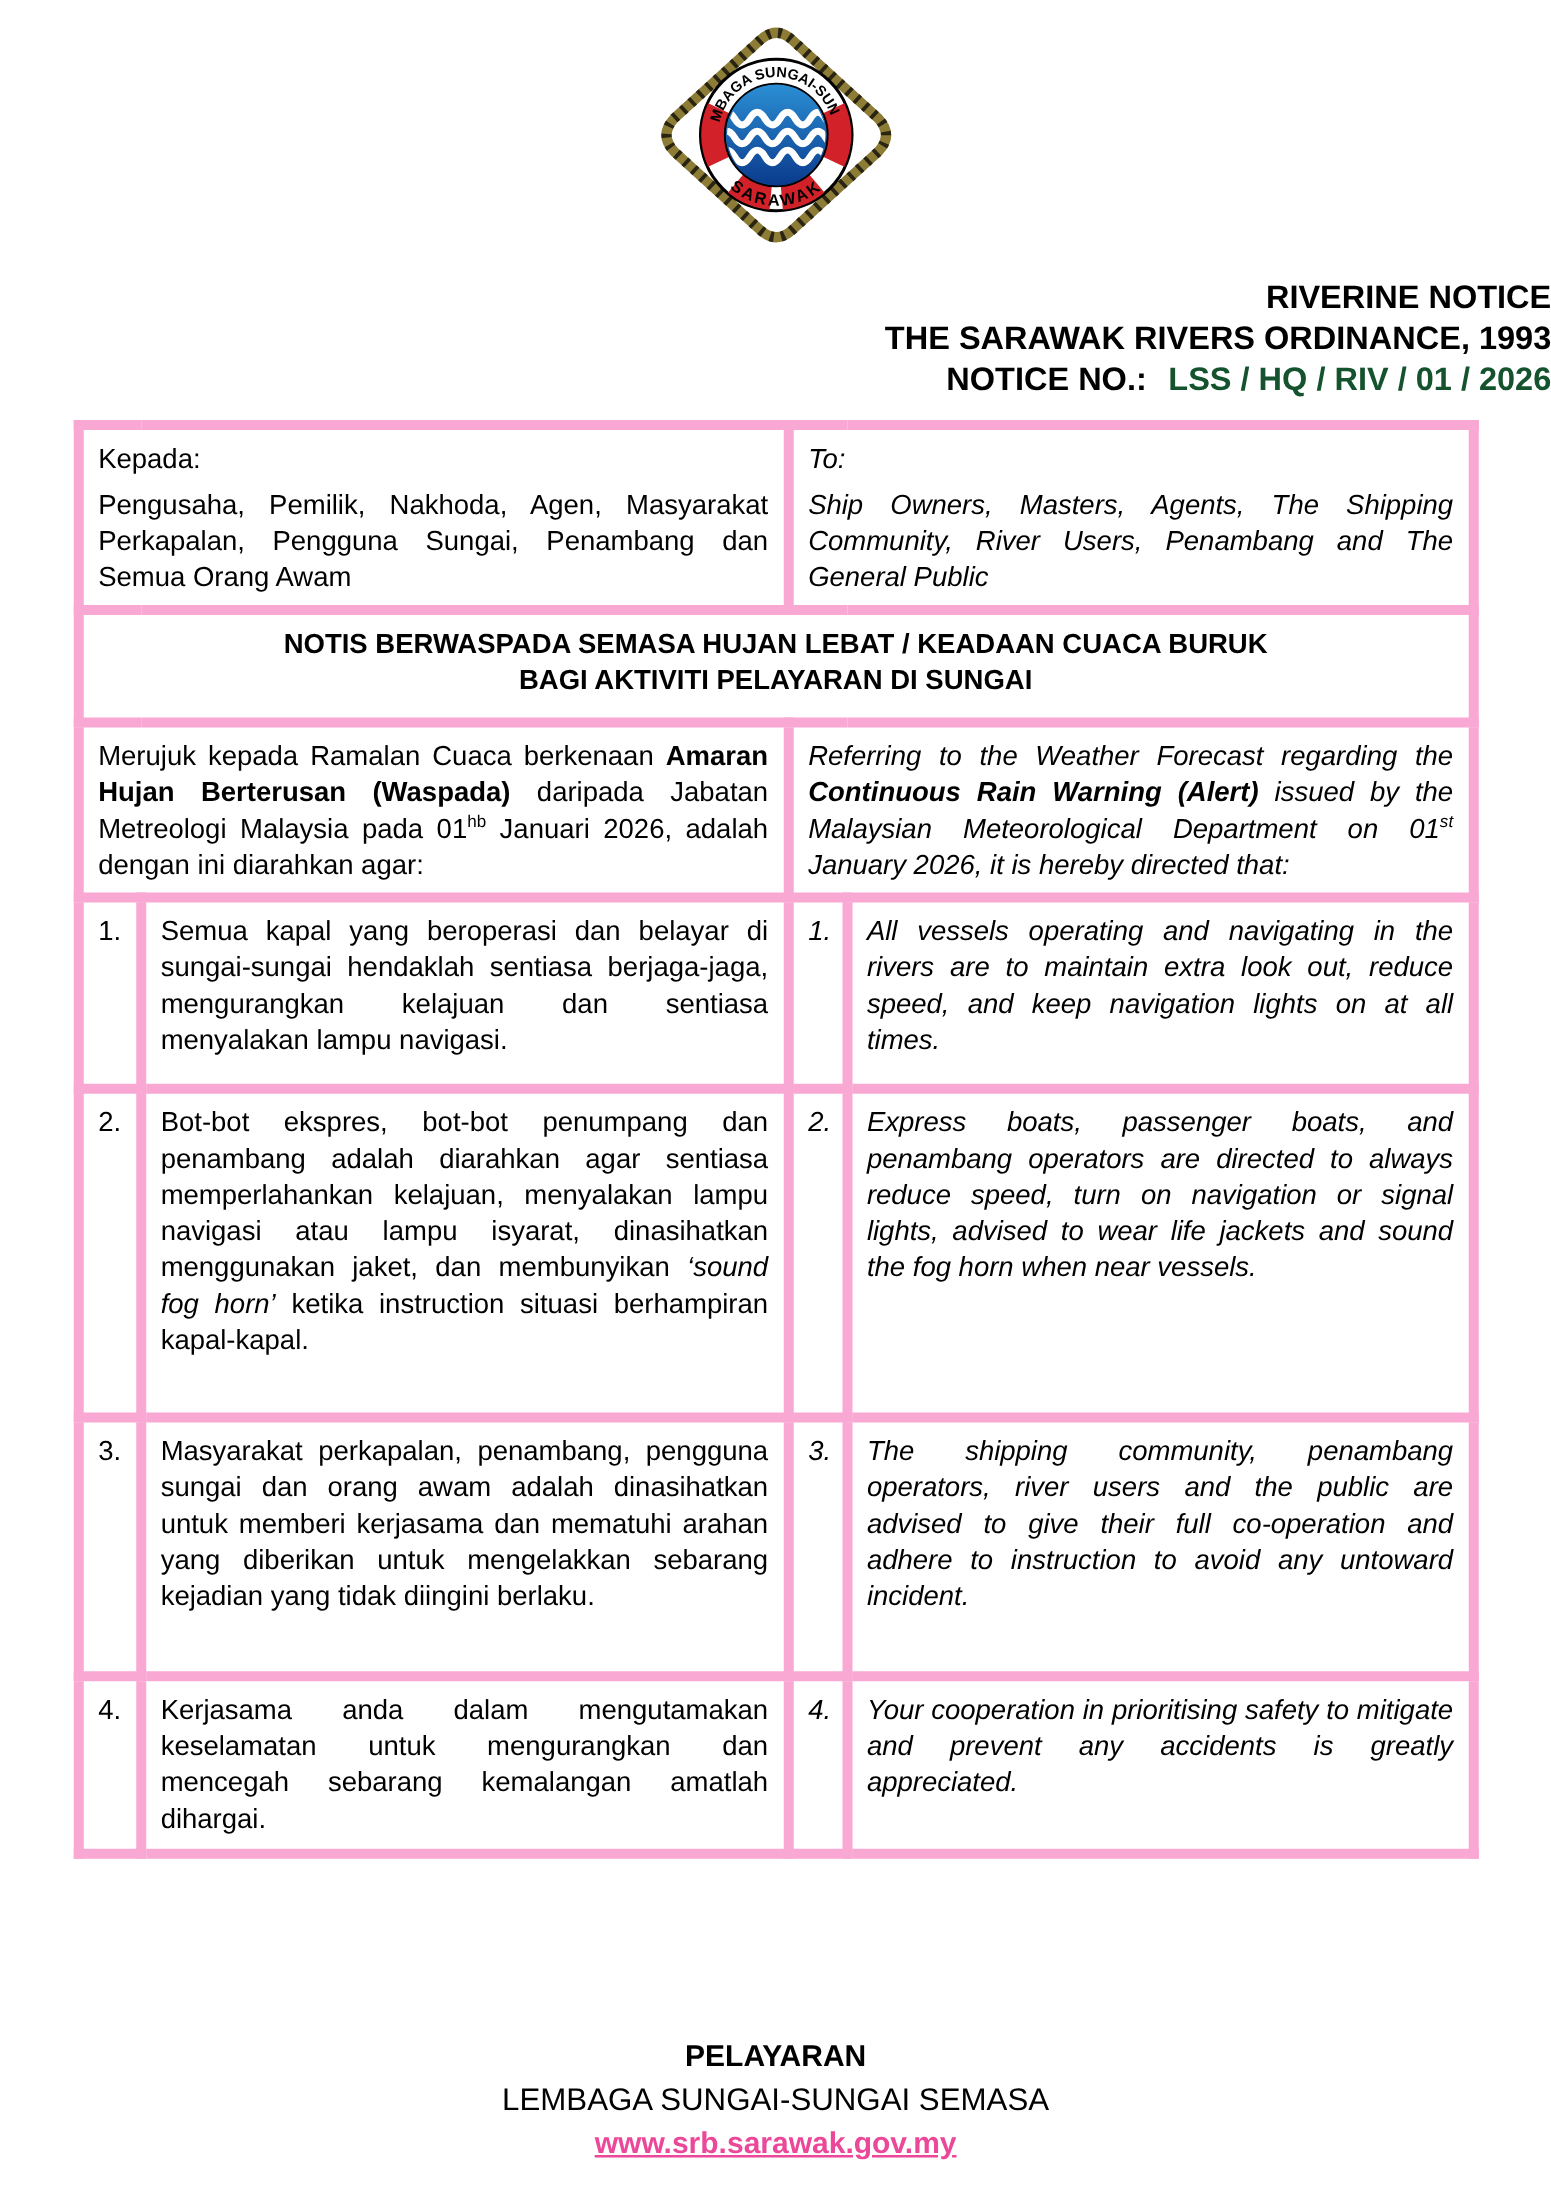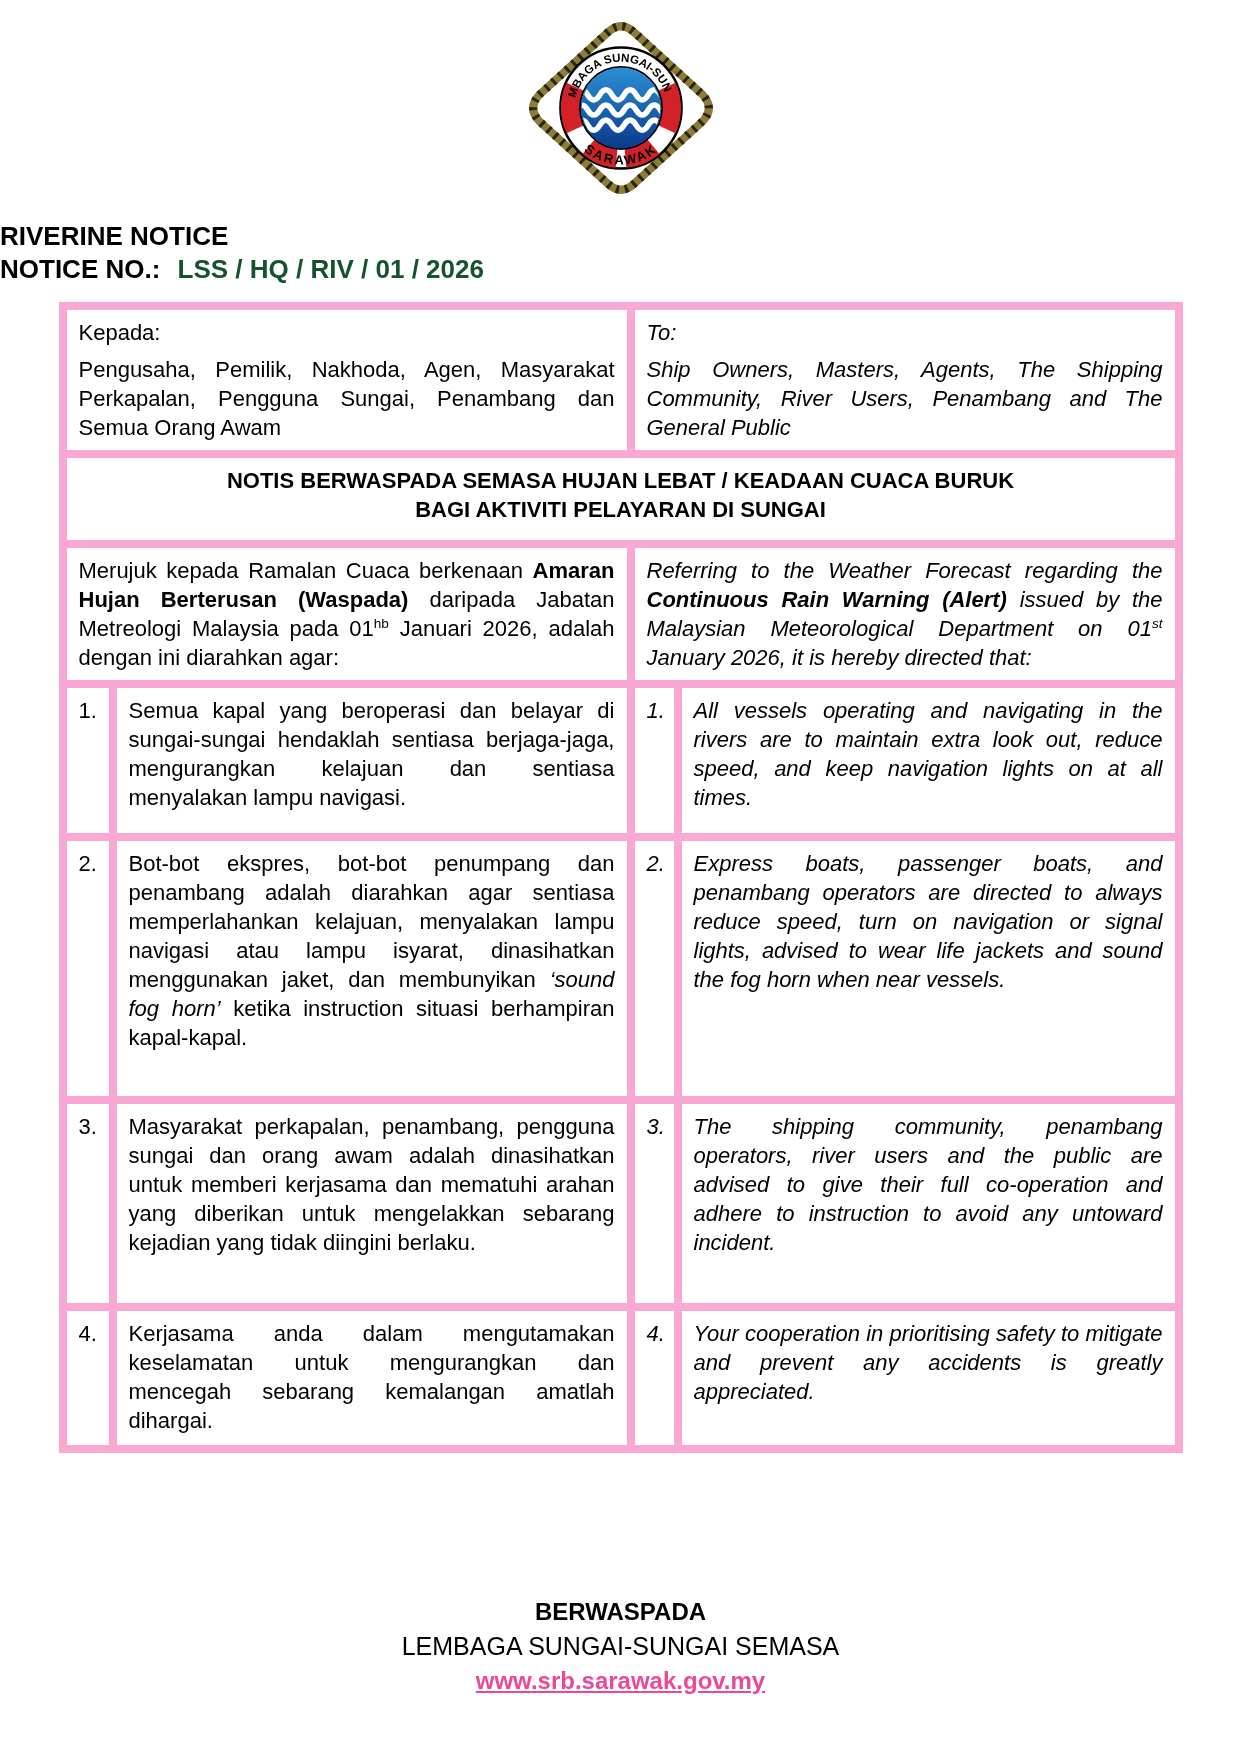--- a/index.html
+++ b/index.html
@@ -7,21 +7,21 @@
     position:relative;
     width:1241px;height:1755px;
     background:#ffffff;
     font-family:"Liberation Sans", sans-serif;
     color:#000;
     overflow:hidden;
   }
   
   .logo-wrap{padding-top:16px;text-align:center;}
   
-  .header{text-align:left;font-weight:bold;font-size:26px;line-height:33px;margin-top:16px;}
+  .header{text-align:right;font-weight:bold;font-size:26px;line-height:33px;margin-top:16px;}
   .header .notice-no-value{color:#14532d;}
   .header .notice-label{margin-right:10px;}
   
   table.notice{
     border-collapse:collapse;table-layout:fixed;
     width:1116px;margin:16px auto 0;
   }
   table.notice td{
     border:8px solid #f9a8d4;
     vertical-align:top;
@@ -97,20 +97,21 @@
         <textPath href="#arcTop" startOffset="50%" text-anchor="middle">LEMBAGA SUNGAI-SUNGAI</textPath>
       </text>
       <text font-family="Liberation Sans, sans-serif" font-size="13" font-weight="bold" fill="#000" letter-spacing="2">
         <textPath href="#arcBottom" startOffset="50%" text-anchor="middle">SARAWAK</textPath>
       </text>
     </svg>
   </div>
 
   <div class="header">
     <div>RIVERINE NOTICE</div>
+    <div>THE SARAWAK RIVERS ORDINANCE, 1993</div>
     <div>
       <span class="notice-label">NOTICE NO.:</span>
       <span class="notice-no-value">LSS / HQ / RIV / 01 / 2026</span>
     </div>
   </div>
 
   <table class="notice">
     <colgroup>
       <col style="width:50px">
         <col style="width:518px">
@@ -166,18 +167,18 @@
     <tr style="height:142px">
       <td class="num">4.</td>
       <td class="body-ms"><span>Kerjasama anda dalam mengutamakan keselamatan untuk mengurangkan dan mencegah sebarang kemalangan amatlah dihargai.</span></td>
       <td class="num num-en">4.</td>
       <td class="body-en"><span>Your cooperation in prioritising safety to mitigate and prevent any accidents is greatly appreciated.</span></td>
     </tr>
   </tbody>
     </table>
 
   <div class="footer">
-    <div class="controller">BERWASPADA</div>
+    <div class="controller">PELAYARAN</div>
     <div class="org">LEMBAGA SUNGAI-SUNGAI SEMASA</div>
     <span class="site">www.srb.sarawak.gov.my</span>
   </div>
 
 </div>
 
 </body></html>

